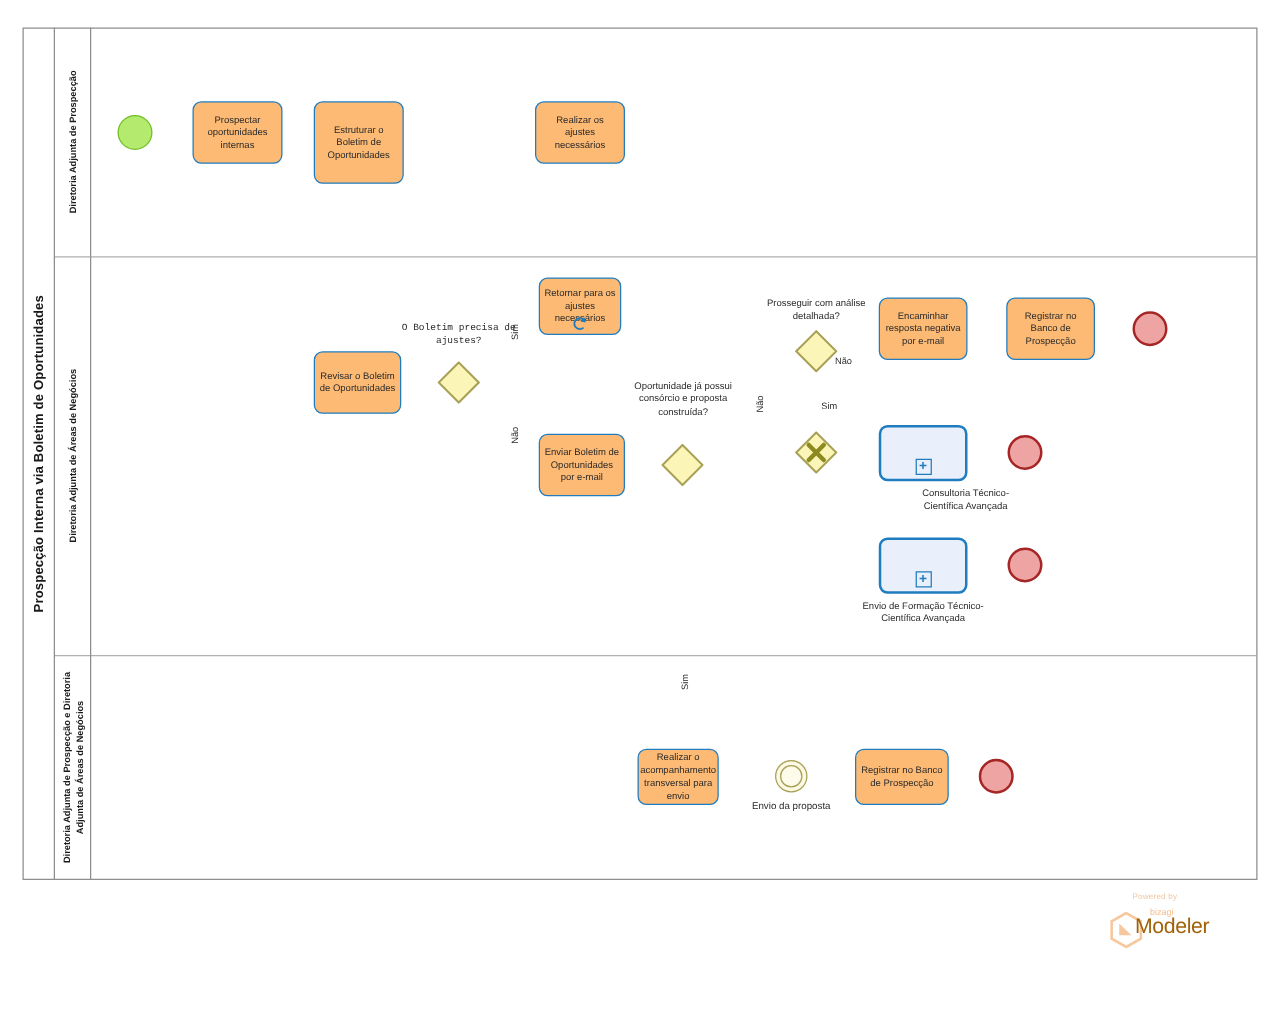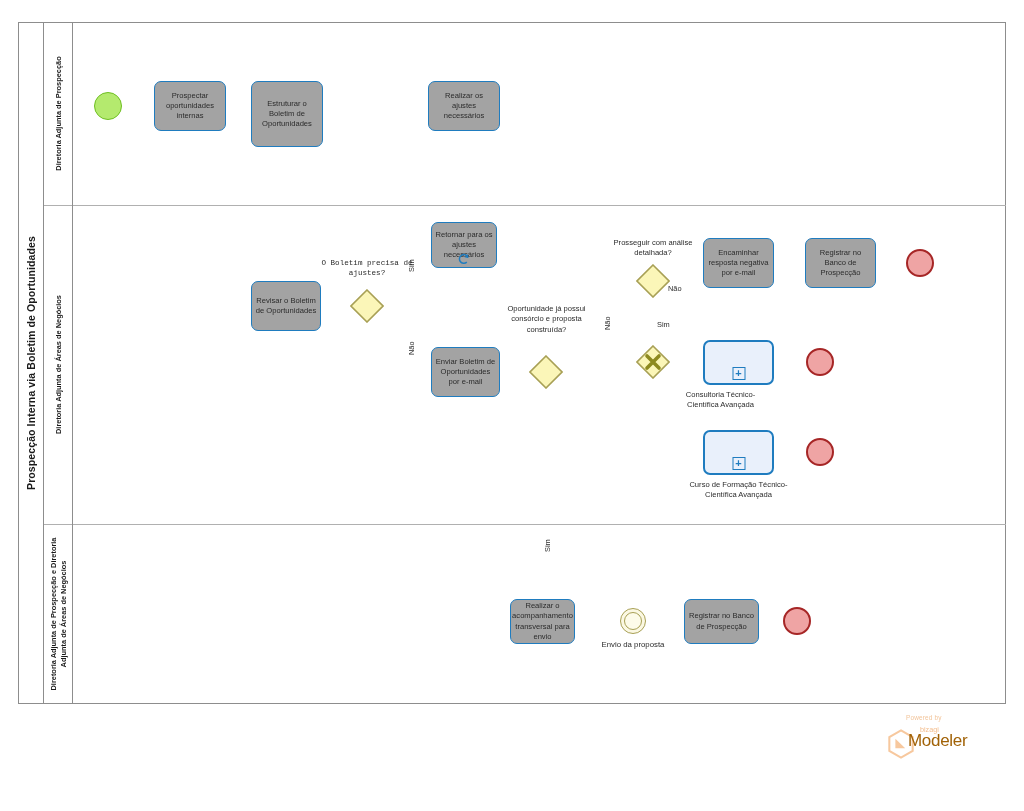--- a/index.html
+++ b/index.html
@@ -65,21 +65,21 @@
   .lane-sep {
     position: absolute;
     left: 44px; width: 962px; height: 0;
     border-top: 1px solid #b0b0b0;
   }
 
   
   .task {
     position: absolute;
     box-sizing: border-box;
-    background: #a3a3a3;
+    background: #fdba74;
     border: 1.6px solid #1f7cbf;
     border-radius: 7px;
     display: flex;
     align-items: center;
     justify-content: center;
     text-align: center;
     font-size: 7.6px;
     line-height: 1.35;
     color: #2b2b2b;
     padding: 2px 3px;
@@ -332,28 +332,28 @@
 
 <div class="task" style="left:703px;top:238px;width:71px;height:50px;">Encaminhar resposta negativa por e-mail</div>
 
 <div class="task" style="left:805px;top:238px;width:71px;height:50px;">Registrar no Banco de Prospecção</div>
 
 <div class="event ev-end" style="left:906px;top:249px;width:28px;height:28px;"></div>
 
 <div class="subprocess" style="left:703px;top:340px;width:71px;height:45px;">
   <div class="sp-plus">+</div>
 </div>
-<div class="sp-caption" style="left:672px;top:390px;width:97px;">Consultoria Técnico-Científica Avançada</div>
+<div class="sp-caption" style="left:724px;top:390px;width:97px;">Consultoria Técnico-Científica Avançada</div>
 
 <div class="event ev-end" style="left:806px;top:348px;width:28px;height:28px;"></div>
 
 <div class="subprocess" style="left:703px;top:430px;width:71px;height:45px;">
   <div class="sp-plus">+</div>
 </div>
-<div class="sp-caption" style="left:685px;top:480px;width:107px;">Curso de Formação Técnico-Científica Avançada</div>
+<div class="sp-caption" style="left:685px;top:480px;width:107px;">Envio de Formação Técnico-Científica Avançada</div>
 
 <div class="event ev-end" style="left:806px;top:438px;width:28px;height:28px;"></div>
 
 <div class="flow-label vert" style="left:543px;top:552px;">Sim</div>
 
 <div class="task" style="left:510px;top:599px;width:65px;height:45px;">Realizar o acompanhamento transversal para envio</div>
 
 <div class="event ev-inter-outer" style="left:620px;top:608px;width:26px;height:26px;">
   <div class="ev-inter-inner"></div>
 </div>

